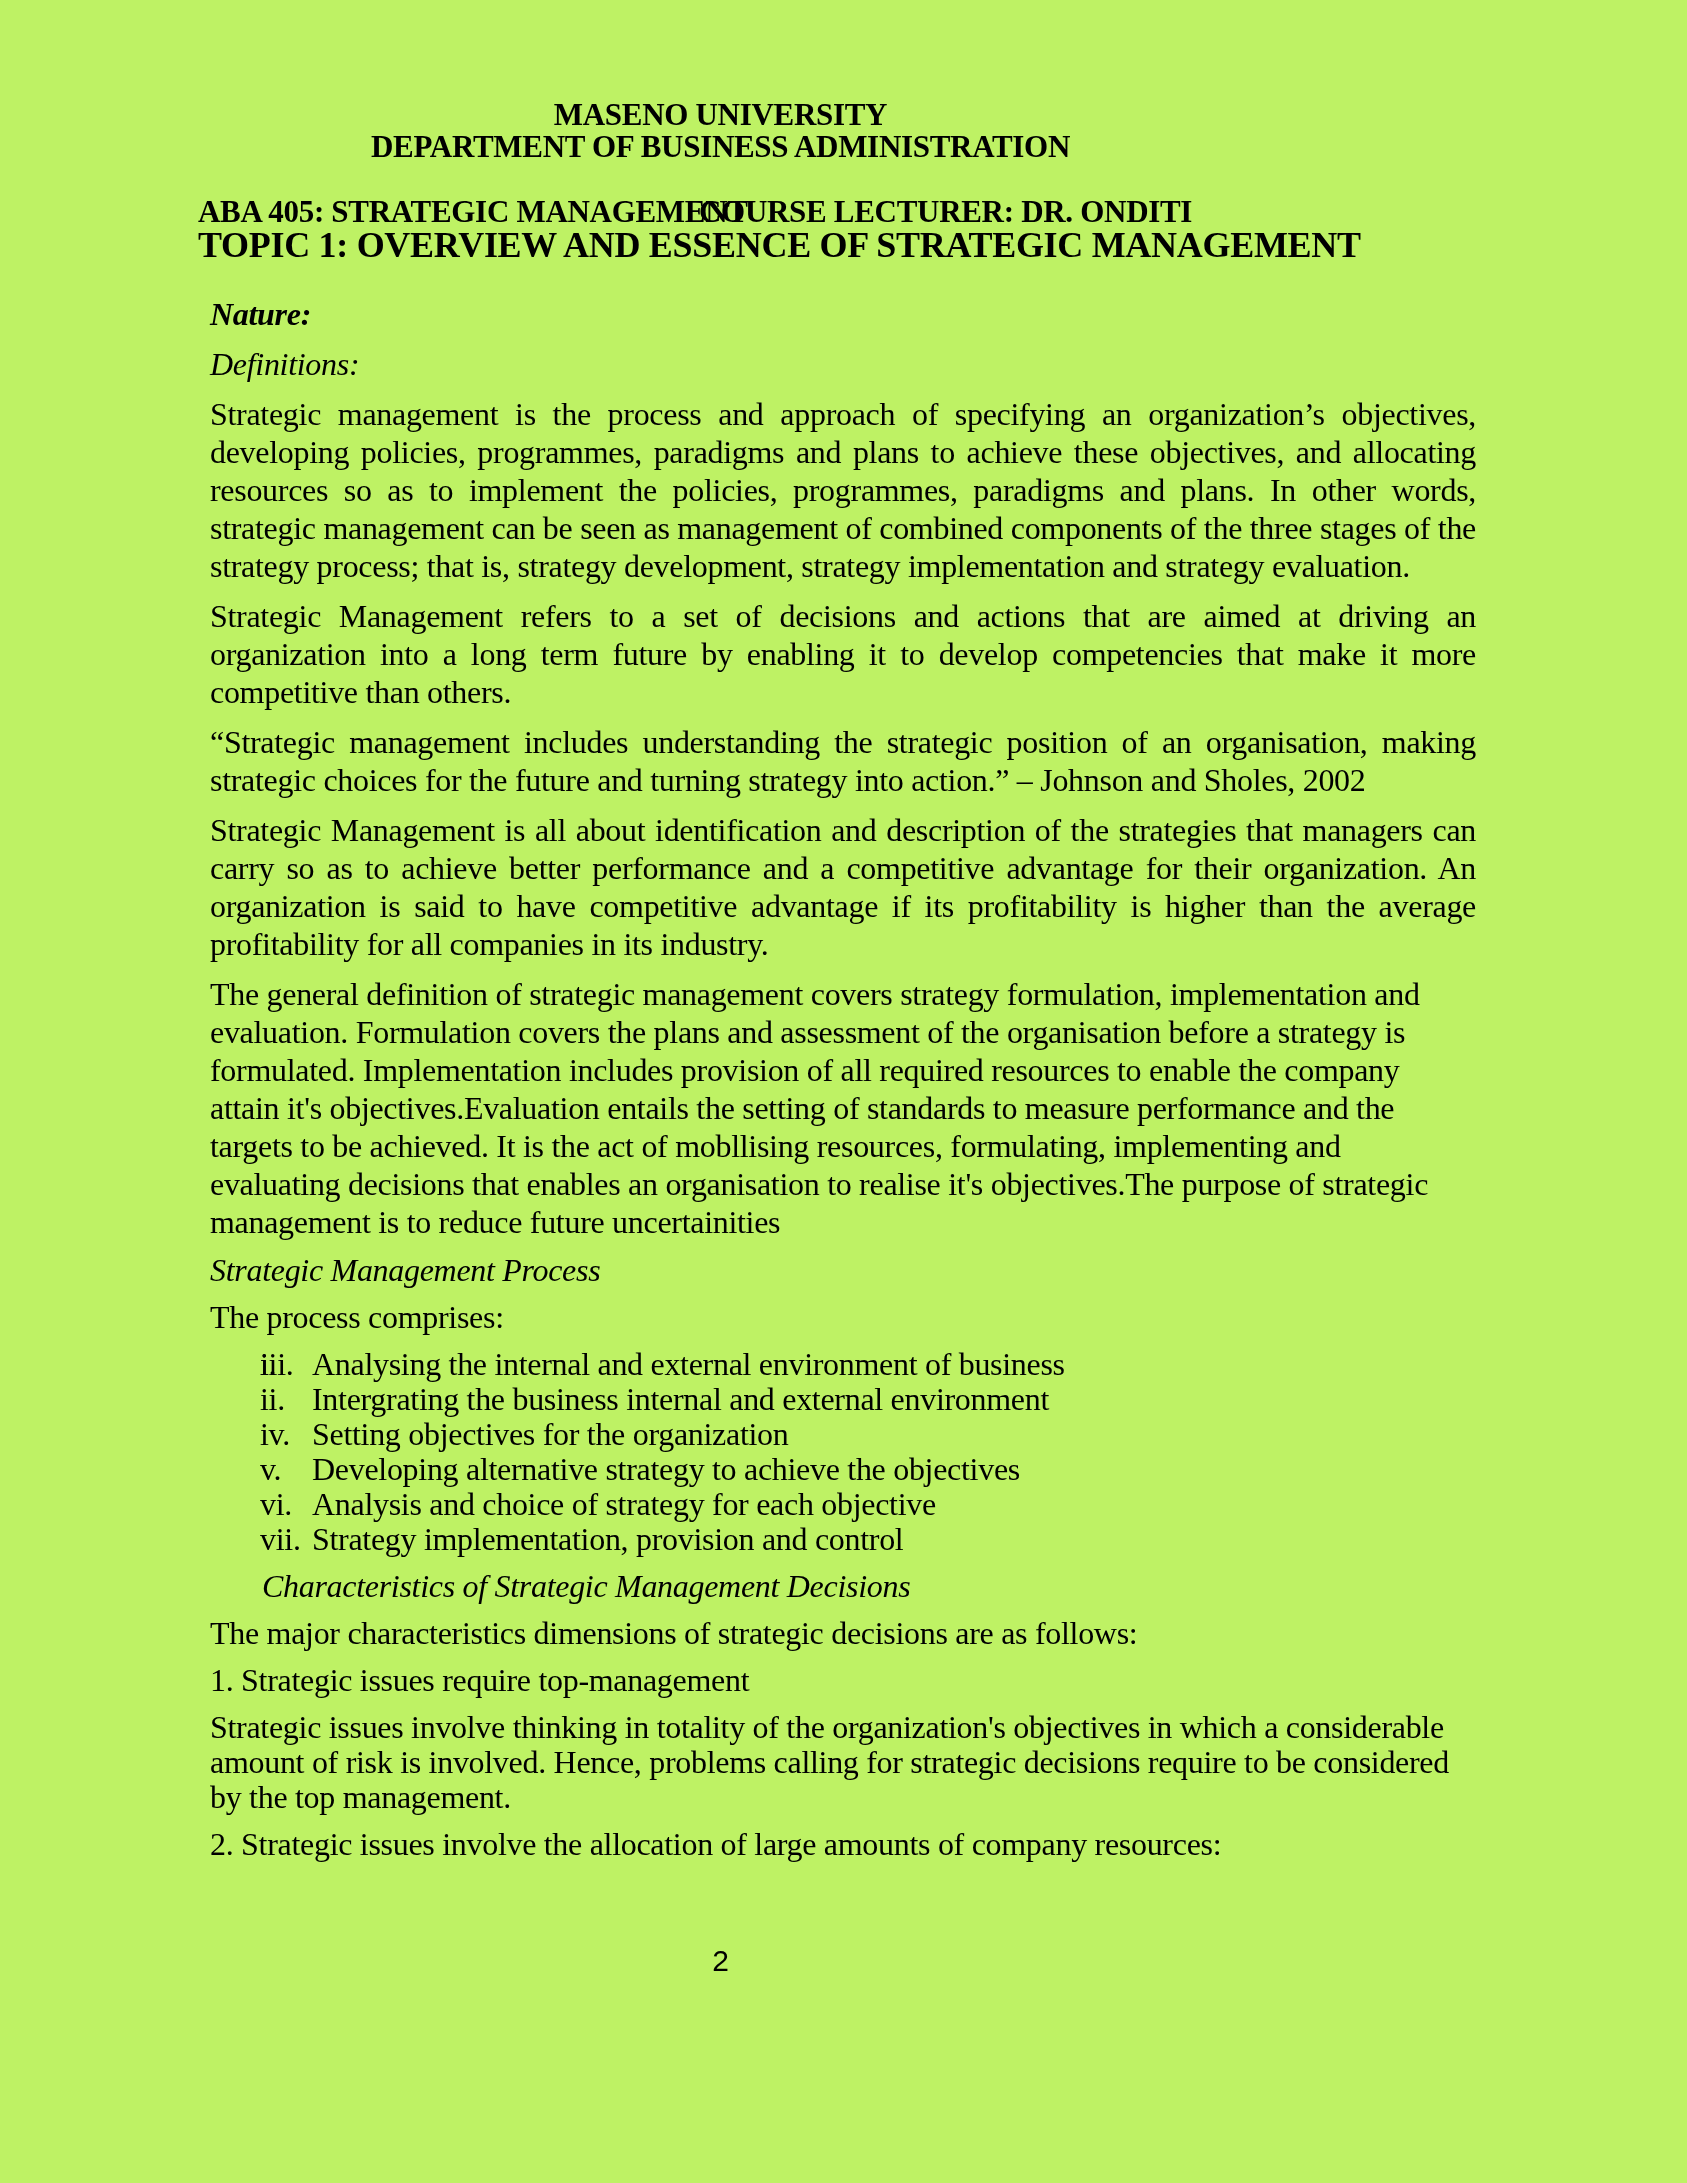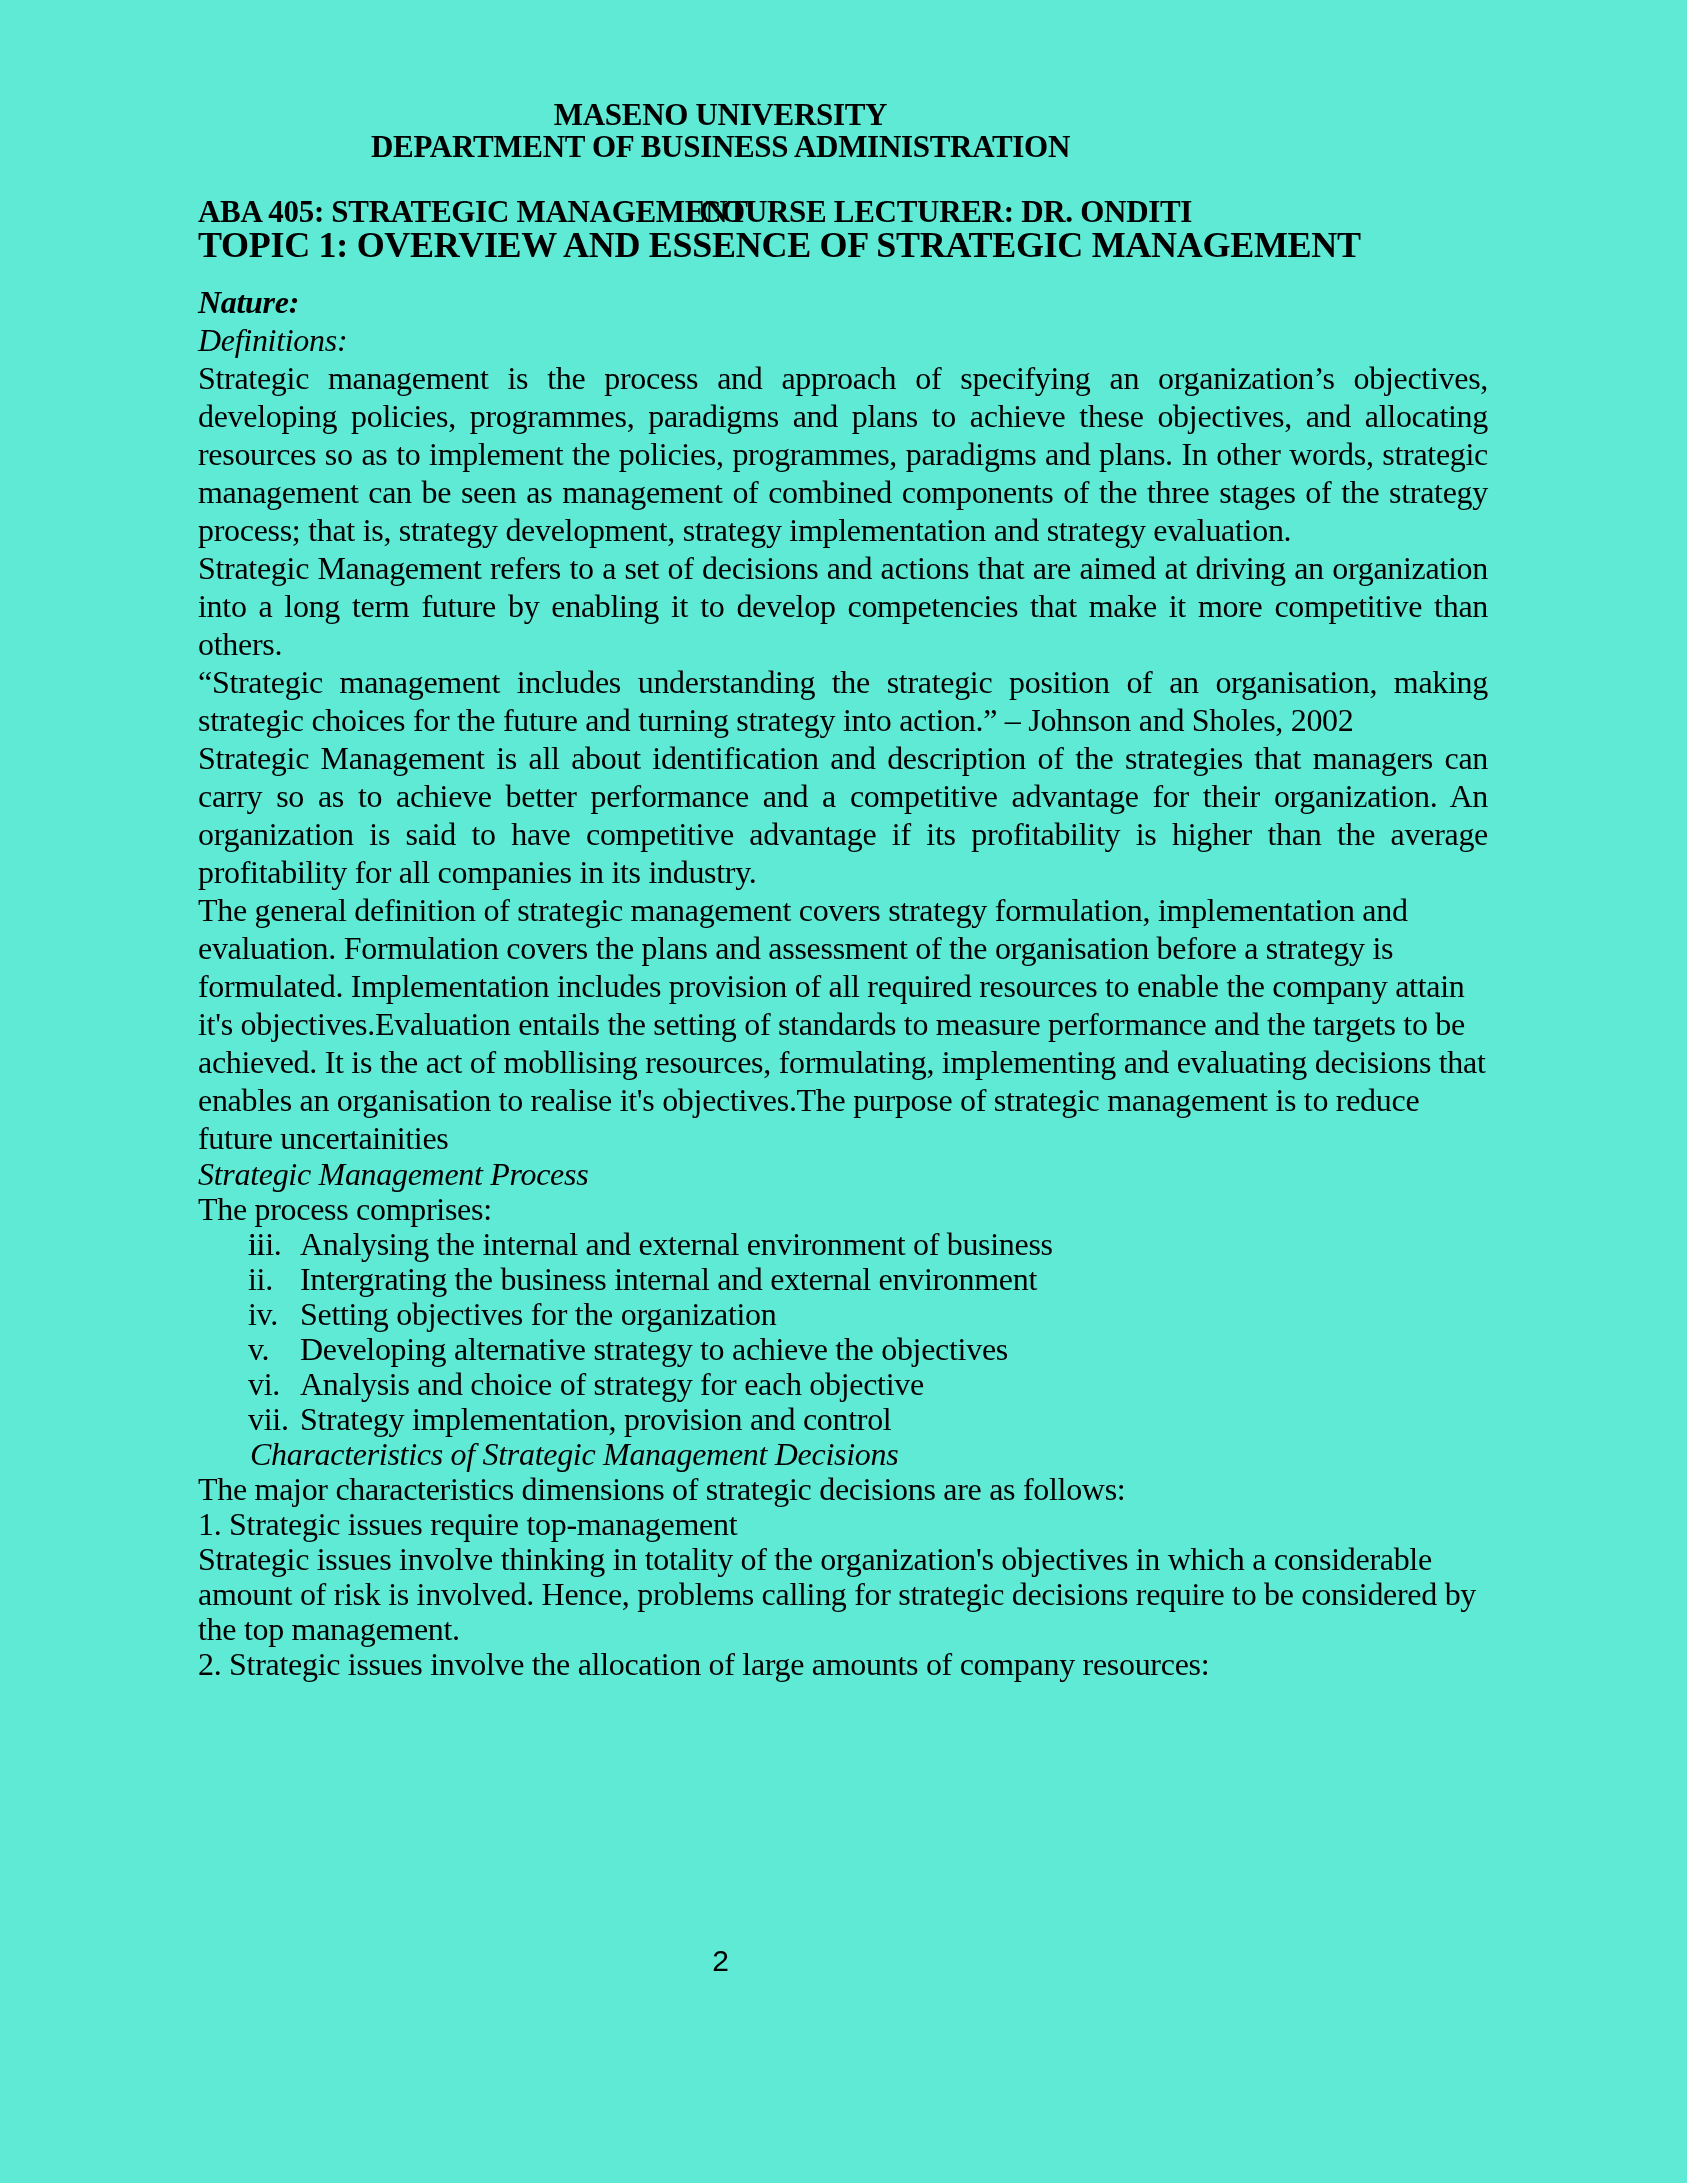--- a/index.html
+++ b/index.html
@@ -1,20 +1,20 @@
 <!DOCTYPE html>
 <html style="font-size:10.6px"><head>
 <meta charset="utf-8">
 <style>
   html, body { margin: 0; padding: 0; background: #ffffff; }
   .page {
     position: relative;
     width: 1687px;
     height: 2183px;
-    background: #5eead4;
+    background: #bef264;
     color: #000000;
     font-family: "Liberation Serif", serif;
     overflow: hidden;
   }
   
   .hdr-center {
     position: absolute;
     left: 198px;
     top: 99px;
     width: 1045px;
@@ -54,21 +54,21 @@
   
   .flow {
     position: absolute;
     left: 198px;
     top: 283px;
     width: 1290px;
     font-size: 32px;
     line-height: 38px;
     letter-spacing: -0.3px;
   }
-  .flow > div { margin: 0; }
+  .flow > div { margin: 12px; }
   .just { text-align: justify; }
   .tight { line-height: 35px; }
   .bold-italic { font-weight: bold; font-style: italic; }
   .italic { font-style: italic; }
   .mt28 { margin-top: 18.5px; }
   .mt33 { margin-top: 22px; }
   .mt43 { margin-top: 28.4px; }
   .mt16 { margin-top: 10.6px; }
   .mt40 { margin-top: 26.5px; }
   .mt36 { margin-top: 24px; }

